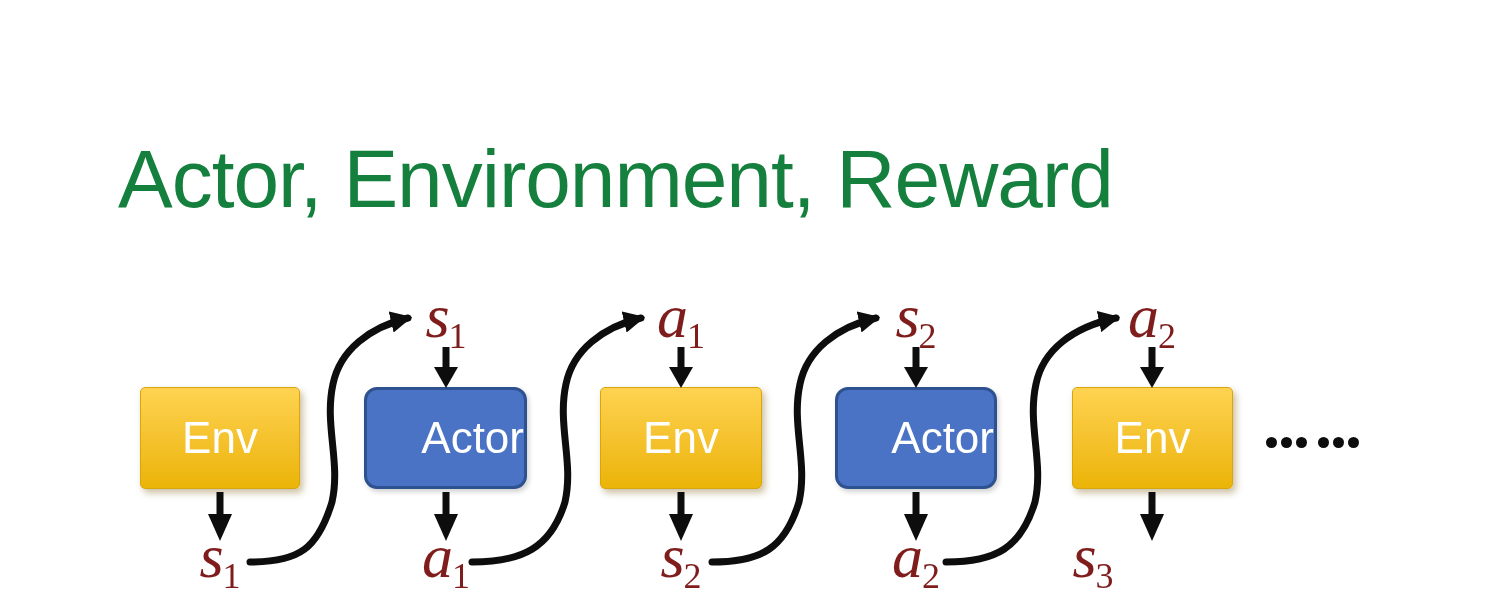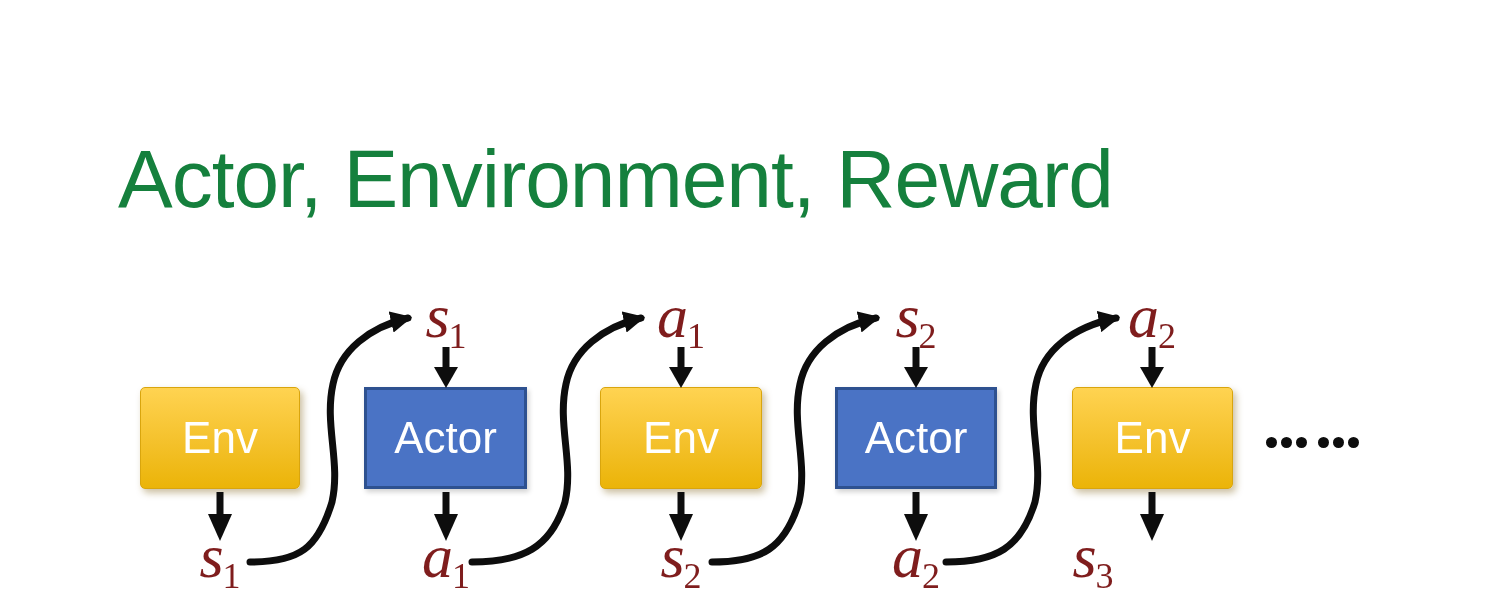--- a/index.html
+++ b/index.html
@@ -4,22 +4,22 @@
 <style>
   html,body{margin:0;padding:0;}
   .slide{position:relative;width:1500px;height:608px;background:#ffffff;overflow:hidden;
          font-family:"Liberation Sans",sans-serif;}
   .title{position:absolute;left:118px;top:136px;font:400 82px/1.05 "Liberation Sans",sans-serif;
          color:#15803d;letter-spacing:-1px;white-space:nowrap;}
   .box{position:absolute;top:387px;height:102px;display:flex;align-items:center;justify-content:center;
        color:#ffffff;font:400 44px/1 "Liberation Sans",sans-serif;box-sizing:border-box;z-index:2;}
   .box.env{background:linear-gradient(180deg,#FFD351 0%,#F4C12B 55%,#EBB408 100%);
            border:1px solid #D9A50D;border-radius:5px;box-shadow:3px 4px 7px rgba(120,90,10,0.38);}
-  .box.actor{background:#4A73C5;border:3px solid #2E5190;border-radius:0;
-             box-shadow:2px 3px 5px rgba(0,0,0,0.18);}
+  .box.actor{background:#4A73C5;border:3px solid #2E5190;border-radius:13px;
+             box-shadow:2px 3px 5px rgba(0,0,0,0.18);justify-content:flex-end;}
   .mlabel{position:absolute;width:90px;text-align:center;font:italic 62px/66px "Liberation Serif",serif;
           color:#7f1d1d;z-index:4;white-space:nowrap;}
   .mlabel .sub{font-size:36px;font-style:normal;vertical-align:-0.30em;margin-left:-1px;}
   .arrows{position:absolute;left:0;top:0;z-index:3;pointer-events:none;}
   .dots{position:absolute;left:1266px;top:437px;display:flex;align-items:center;z-index:4;}
   .dot{width:11px;height:11px;border-radius:6px;background:#0d0d0d;margin-right:4px;}
   .dot.gap{margin-left:7px;}
 </style>
 </head>
 <body>

